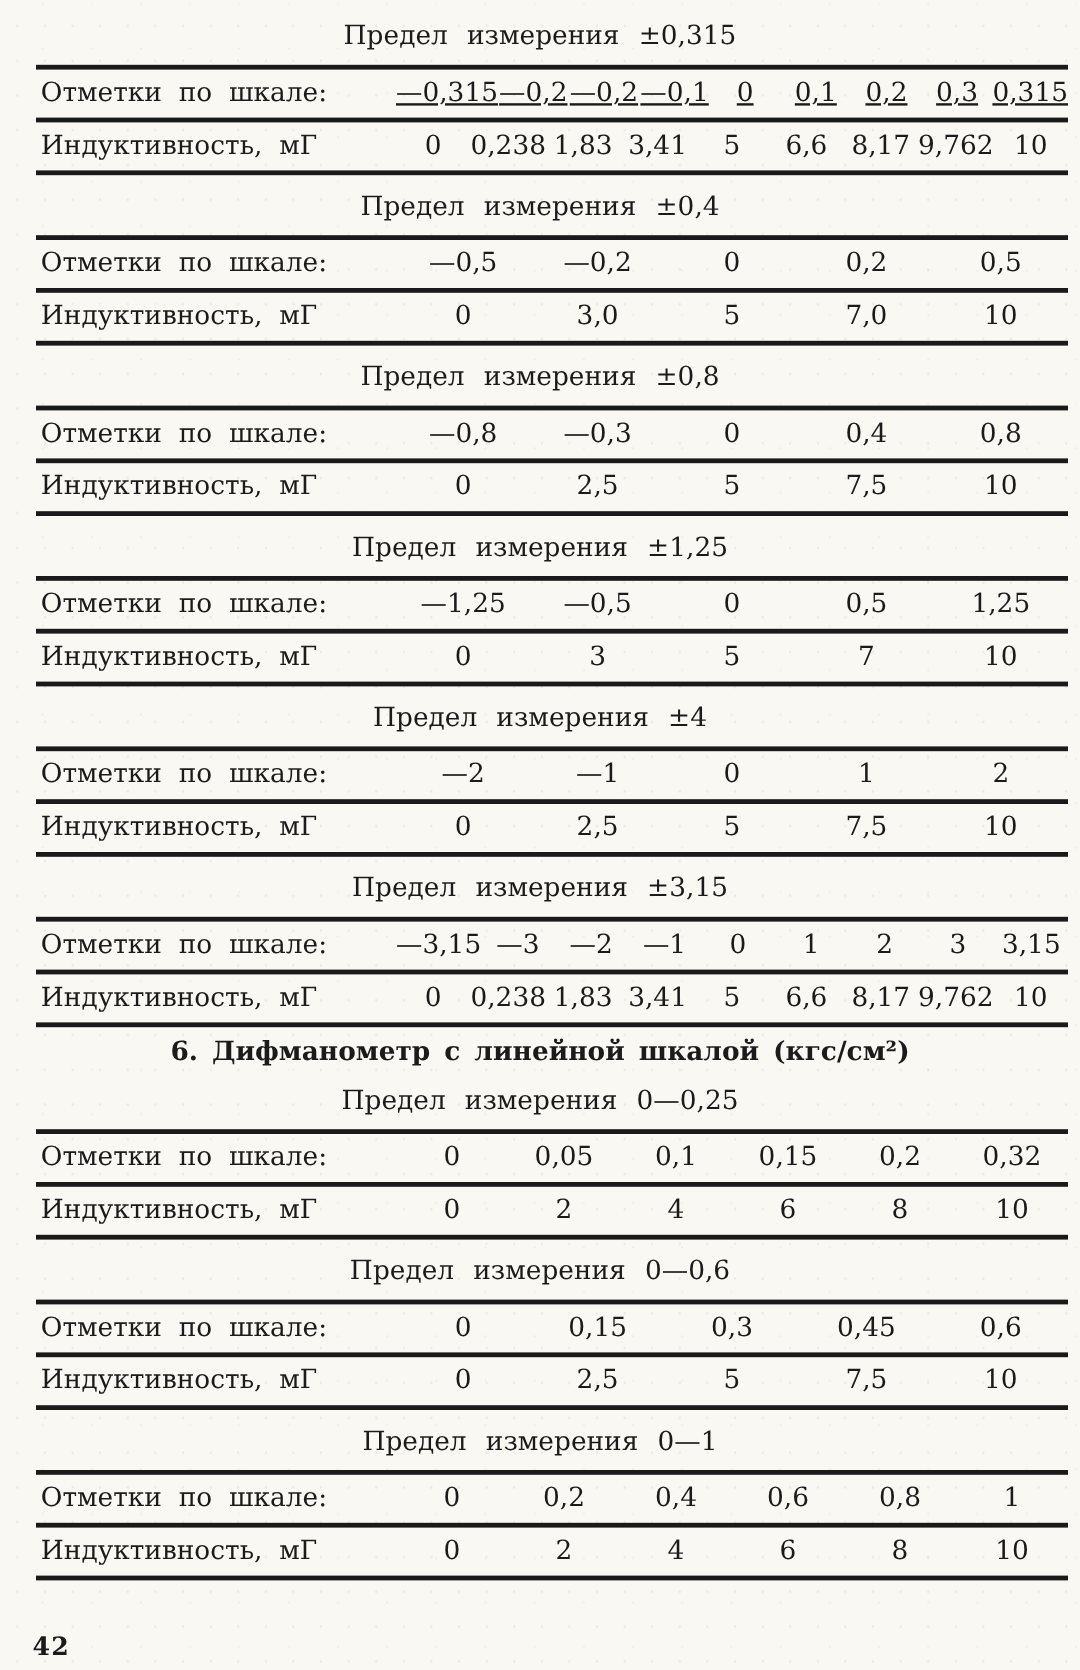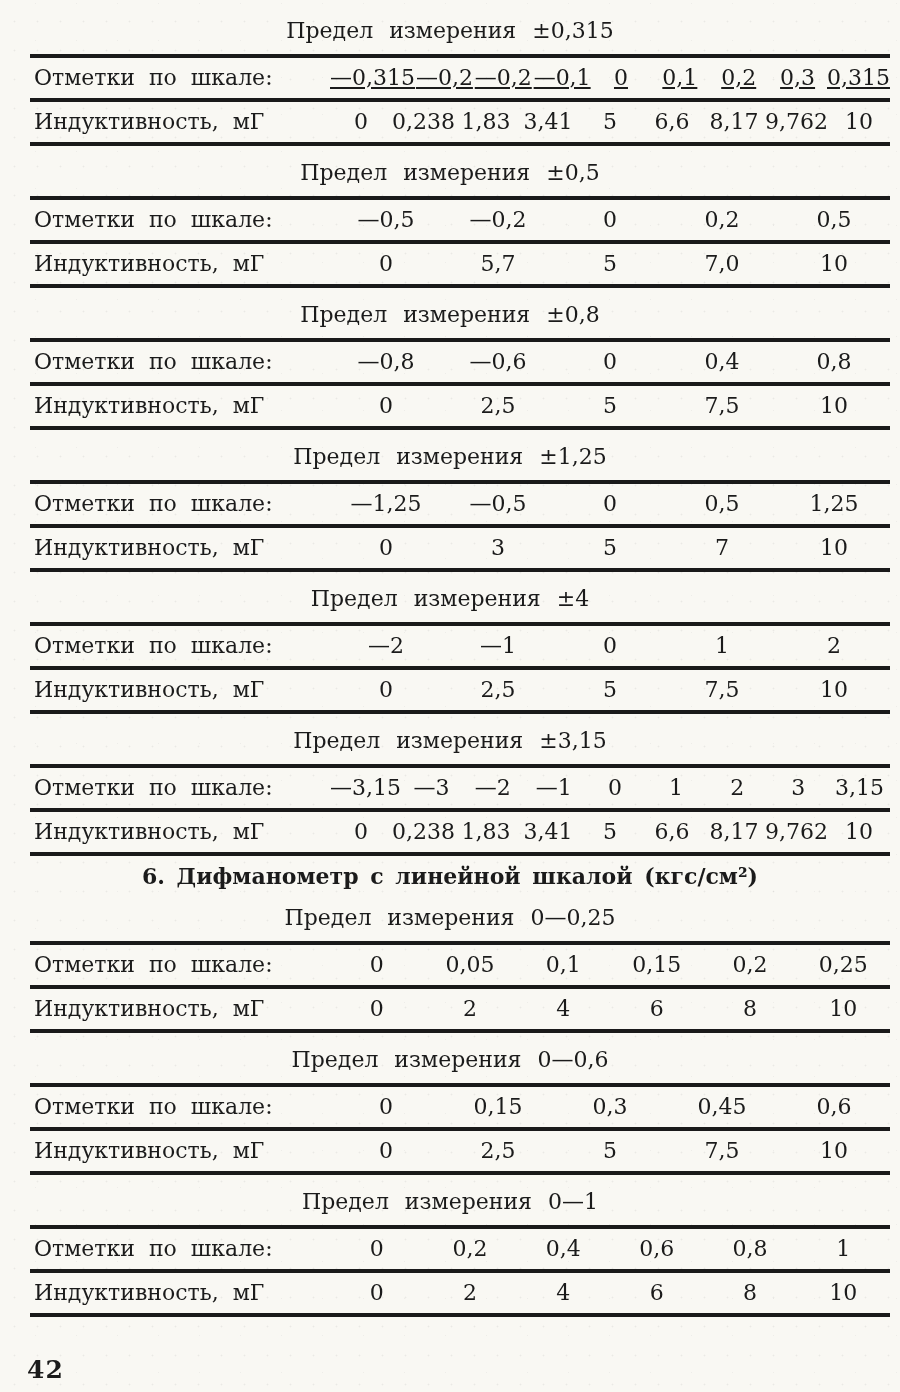--- a/index.html
+++ b/index.html
@@ -43,21 +43,21 @@
     white-space: nowrap;
   }
   .t-values { display: flex; }
   .t-cell {
     flex: 1; text-align: center;
     font-size: 22px; line-height: 27px;
     white-space: nowrap;
   }
   .page-number {
     position: absolute; left: 27px; bottom: 8px;
-    font-size: 25px; font-weight: bold; letter-spacing: 1px;
+    font-size: 21px; font-weight: bold; letter-spacing: 1px;
   }
 </style>
 </head>
 <body>
 
 <div class="page">
   <div id="content">
       <div class="section">
         <div class="section-title">Предел измерения ±0,315</div>
         <div class="data-table">
@@ -85,52 +85,52 @@
               <span class="t-cell">5</span>
               <span class="t-cell">6,6</span>
               <span class="t-cell">8,17</span>
               <span class="t-cell">9,762</span>
               <span class="t-cell">10</span>
             </div>
           </div>
         </div>
       </div>
       <div class="section">
-        <div class="section-title">Предел измерения ±0,5</div>
+        <div class="section-title">Предел измерения ±0,4</div>
         <div class="data-table">
           <div class="t-row rule-below">
             <div class="t-label">Отметки по шкале:</div>
             <div class="t-values" style="width: calc(80% + 0px);">
               <span class="t-cell">—0,5</span>
               <span class="t-cell">—0,2</span>
               <span class="t-cell">0</span>
               <span class="t-cell">0,2</span>
               <span class="t-cell">0,5</span>
             </div>
           </div>
           <div class="t-row">
             <div class="t-label">Индуктивность, мГ</div>
             <div class="t-values" style="width: calc(80% + 0px);">
               <span class="t-cell">0</span>
-              <span class="t-cell">5,7</span>
+              <span class="t-cell">3,0</span>
               <span class="t-cell">5</span>
               <span class="t-cell">7,0</span>
               <span class="t-cell">10</span>
             </div>
           </div>
         </div>
       </div>
       <div class="section">
         <div class="section-title">Предел измерения ±0,8</div>
         <div class="data-table">
           <div class="t-row rule-below">
             <div class="t-label">Отметки по шкале:</div>
             <div class="t-values" style="width: calc(80% + 0px);">
               <span class="t-cell">—0,8</span>
-              <span class="t-cell">—0,6</span>
+              <span class="t-cell">—0,3</span>
               <span class="t-cell">0</span>
               <span class="t-cell">0,4</span>
               <span class="t-cell">0,8</span>
             </div>
           </div>
           <div class="t-row">
             <div class="t-label">Индуктивность, мГ</div>
             <div class="t-values" style="width: calc(80% + 0px);">
               <span class="t-cell">0</span>
               <span class="t-cell">2,5</span>
@@ -229,21 +229,21 @@
         <div class="section-title">Предел измерения 0—0,25</div>
         <div class="data-table">
           <div class="t-row rule-below">
             <div class="t-label">Отметки по шкале:</div>
             <div class="t-values" style="width: calc(95% + 0px);">
               <span class="t-cell">0</span>
               <span class="t-cell">0,05</span>
               <span class="t-cell">0,1</span>
               <span class="t-cell">0,15</span>
               <span class="t-cell">0,2</span>
-              <span class="t-cell">0,25</span>
+              <span class="t-cell">0,32</span>
             </div>
           </div>
           <div class="t-row">
             <div class="t-label">Индуктивность, мГ</div>
             <div class="t-values" style="width: calc(95% + 0px);">
               <span class="t-cell">0</span>
               <span class="t-cell">2</span>
               <span class="t-cell">4</span>
               <span class="t-cell">6</span>
               <span class="t-cell">8</span>

